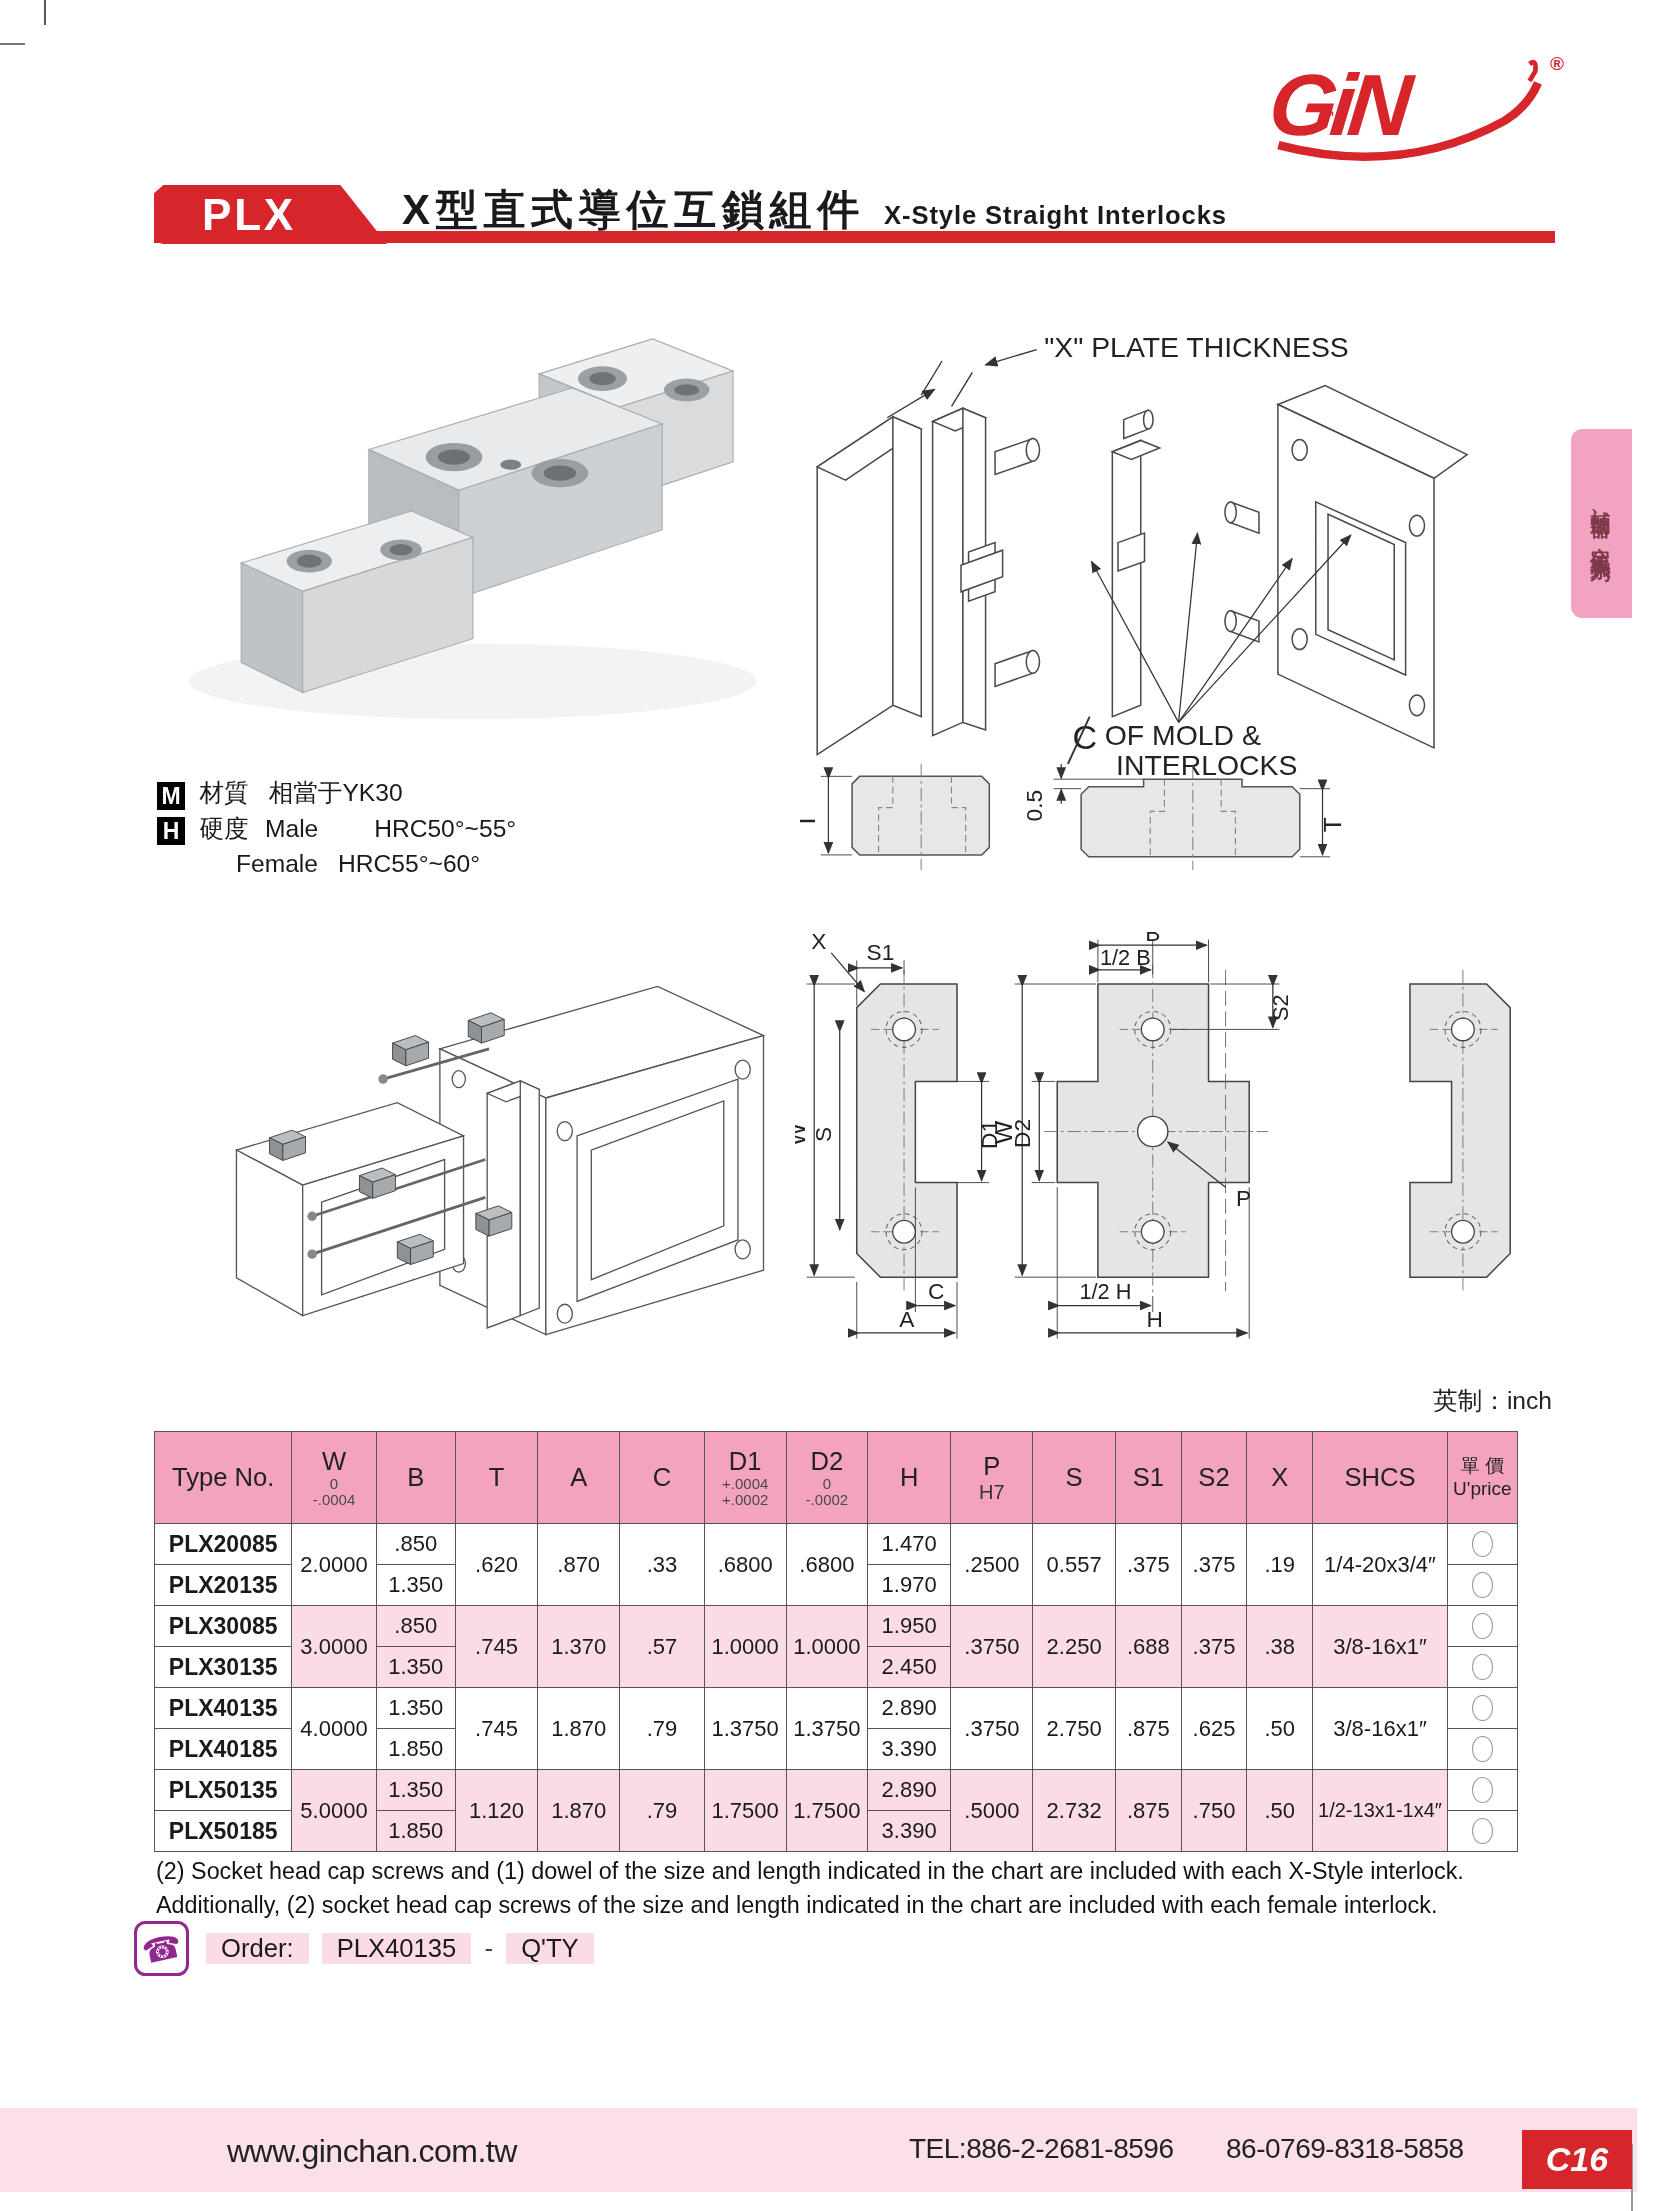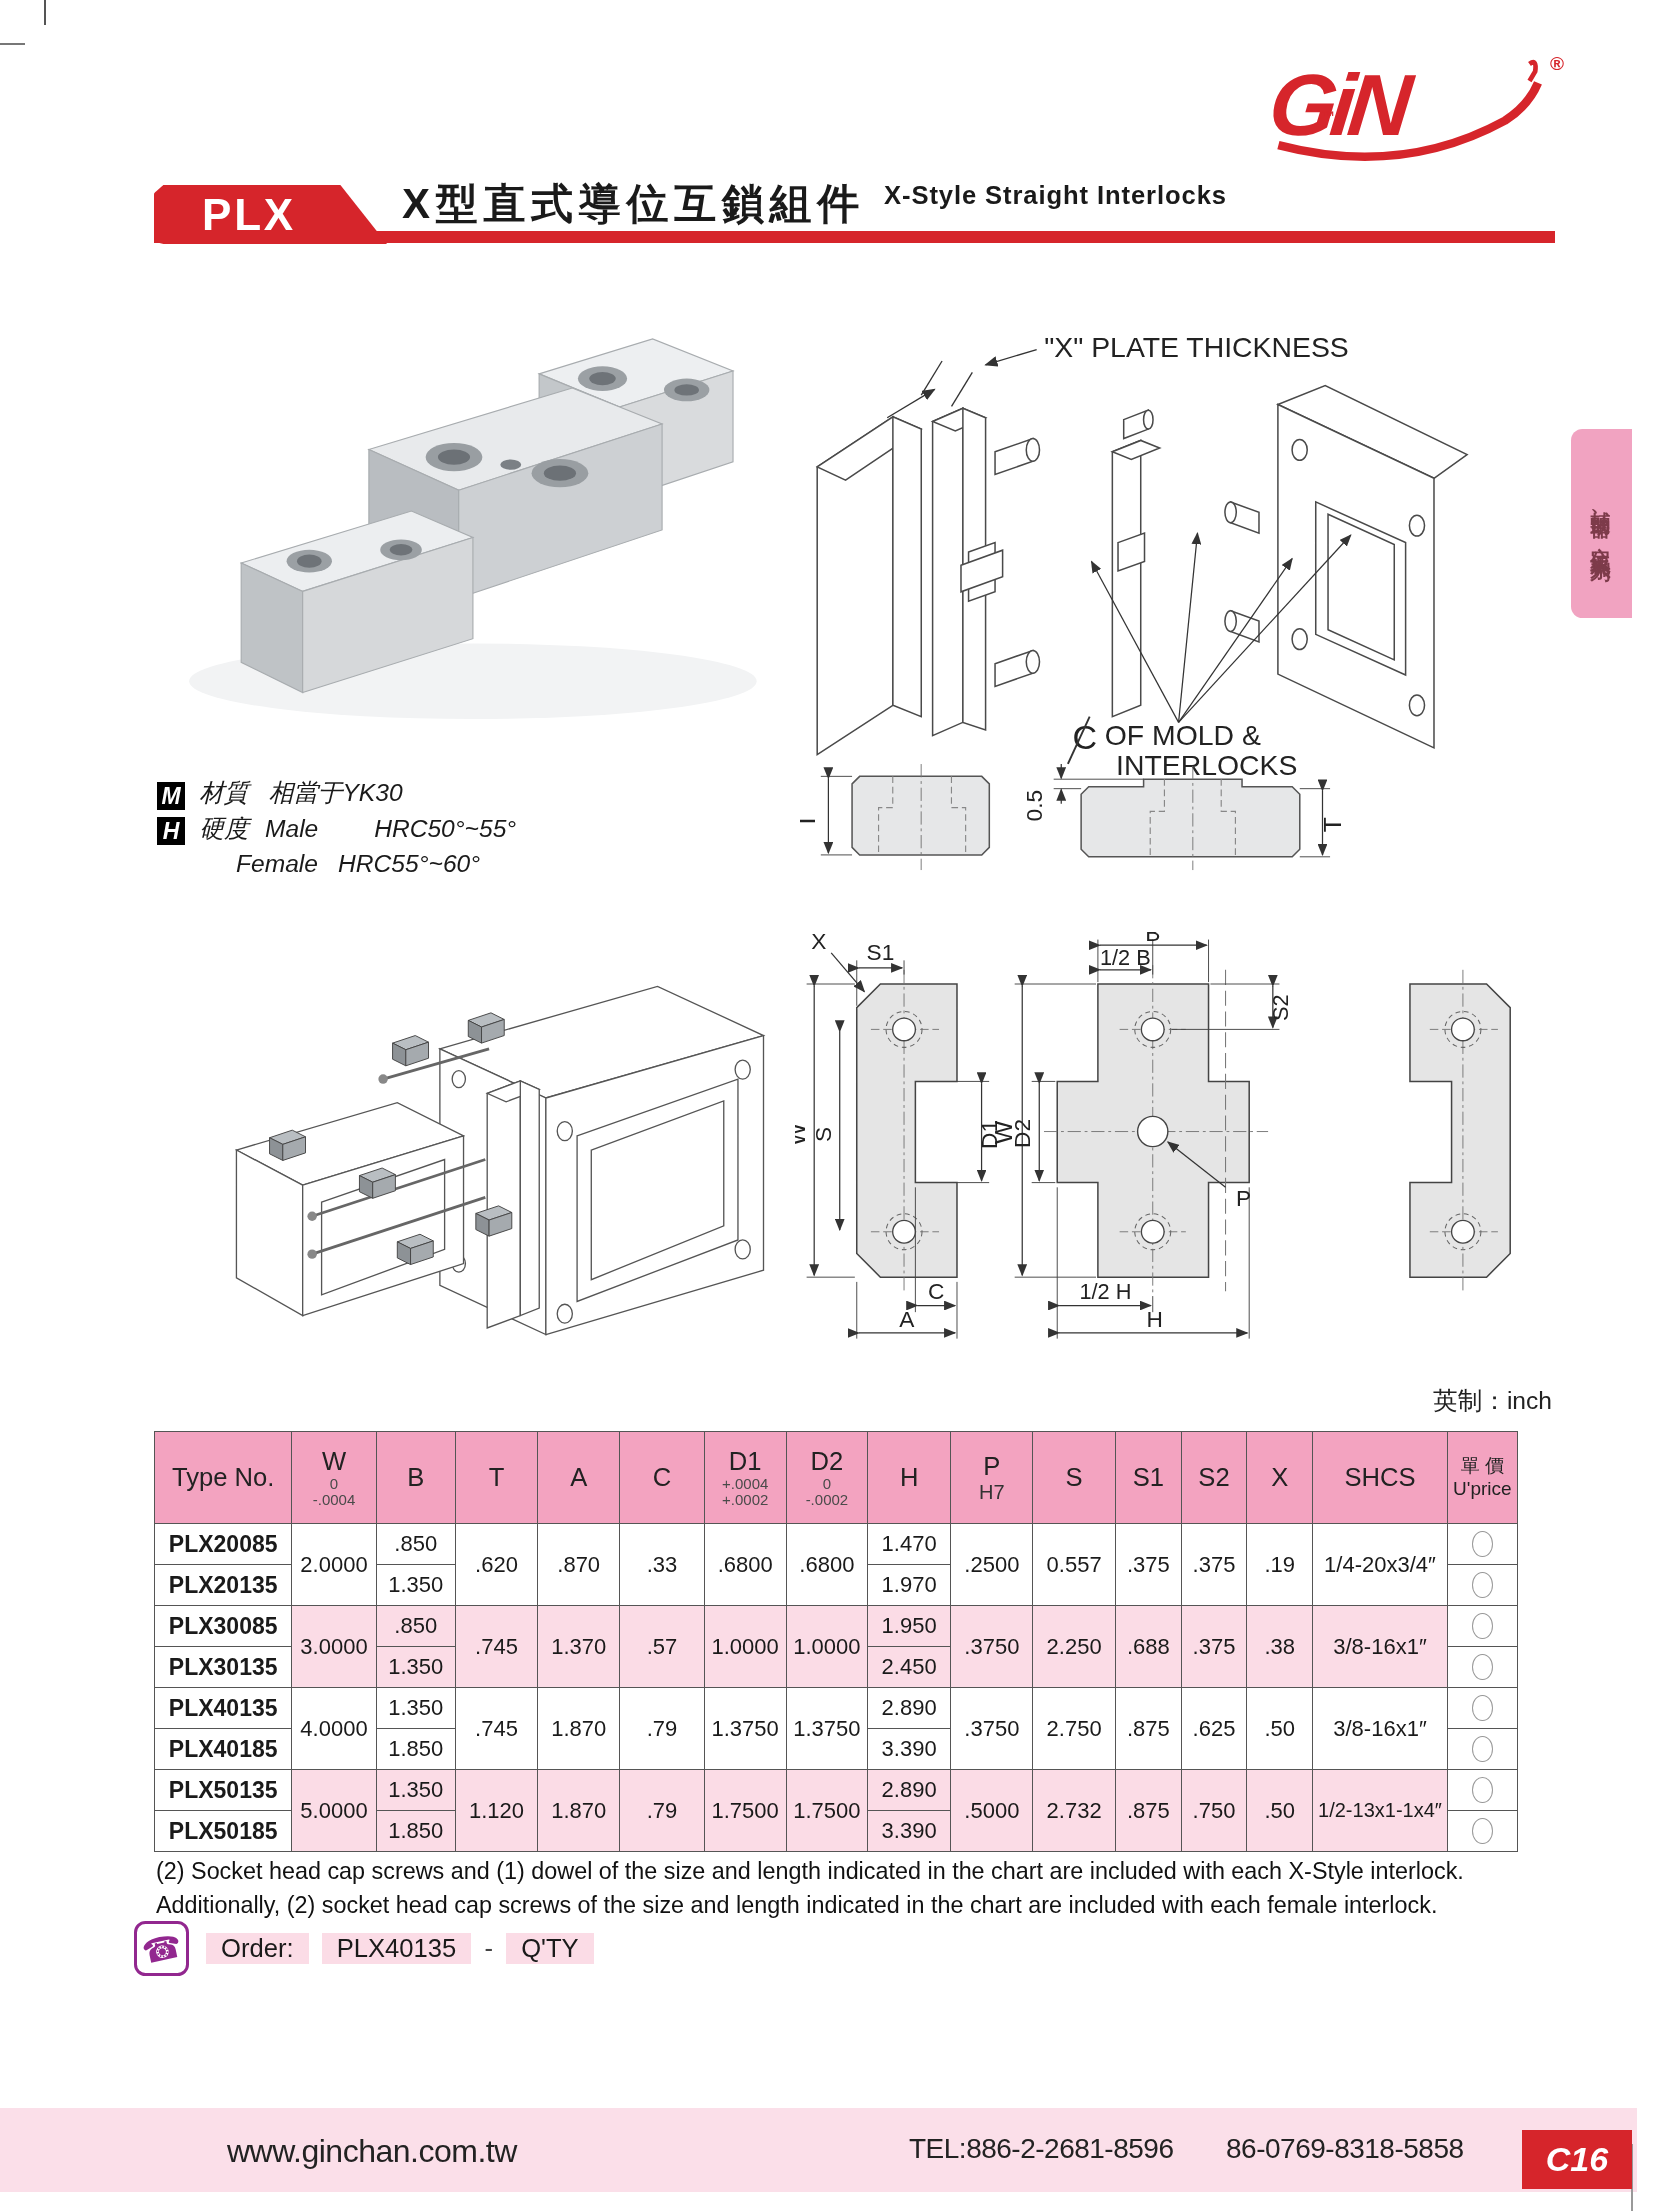--- a/index.html
+++ b/index.html
@@ -6,38 +6,38 @@
   #page{position:relative;width:1653px;height:2212px;background:#fff;overflow:hidden;
         font-family:"Liberation Sans",sans-serif;color:#1a1a1a;}
   .abs{position:absolute;}
   svg text{font-family:"Liberation Sans",sans-serif;fill:#222;}
   
   #plx-tab{left:154px;top:185px;width:233px;height:59px;background:#d6252b;
            clip-path:polygon(0 14%,4% 0,80% 0,100% 100%,0 100%);border-radius:9.5px 0 0 9.5px;
            color:#fff;font-size:44px;font-weight:bold;letter-spacing:2.8px;
            display:flex;align-items:center;padding-left:48px;box-sizing:border-box;z-index:3;}
   #red-bar{left:154px;top:231px;width:1401px;height:12.3px;background:#d6252b;z-index:2;}
-  #title-row{left:402px;top:183px;height:55px;display:flex;z-index:3;}
+  #title-row{left:402px;top:176px;height:55px;display:flex;align-items:flex-end;z-index:3;}
   #title-zh{font-size:42px;font-weight:bold;letter-spacing:5.7px;line-height:1;}
   #title-en{font-size:25.6px;font-weight:bold;margin-left:19px;line-height:1;padding-bottom:2.8px;letter-spacing:0.9px;}
   
   #logo{left:1259px;top:47px;width:322px;height:118px;z-index:2;}
   #logo .gin{position:absolute;left:11.4px;top:7.6px;font-size:87px;font-weight:bold;font-style:italic;
              color:#d6252b;letter-spacing:-6.6px;transform:skewX(-6deg);}
   #logo .tm{position:absolute;left:62px;top:61px;font-size:14px;color:#d6252b;font-weight:bold;}
   #logo .reg{position:absolute;right:17px;top:5.7px;font-size:19px;color:#d6252b;font-weight:bold;}
   
   #side-tab{left:1571px;top:429px;width:61px;height:189px;background:#f1a3c1;
             border-radius:11.4px 0 0 11.4px;display:flex;align-items:center;justify-content:center;z-index:2;}
   #side-tab span{writing-mode:vertical-rl;font-size:20px;font-weight:bold;color:#7d3b4a;letter-spacing:3.8px;}
   
   #specs{left:157px;top:778px;font-size:24.6px;line-height:30px;}
   .badge{display:inline-block;width:28px;height:28px;background:#000;color:#fff;font-weight:bold;
          font-size:23px;text-align:center;line-height:28px;margin-right:7.6px;vertical-align:-2.8px;}
-  .spec-line{margin-bottom:3.8px;font-style:italic;}
+  .spec-line{margin-bottom:3.8px;}
   .sp{display:inline-block;}
   
   #unit-note{left:1315px;top:1384px;width:237px;text-align:right;font-size:24.6px;color:#222;}
   
   #spec-table{position:absolute;left:154px;top:1431px;width:1364px;border-collapse:collapse;
               table-layout:fixed;font-size:23px;}
   #spec-table th,#spec-table td{border:0.9px solid #555;text-align:center;padding:0;overflow:hidden;}
   #spec-table{border:1.9px solid #333;}
   #spec-table thead th{background:#f3a3c0;height:91px;font-weight:normal;font-size:25.6px;color:#222;}
   #spec-table thead .sub{display:block;font-size:15px;color:#4a4a4a;line-height:1.1;font-weight:normal;}

